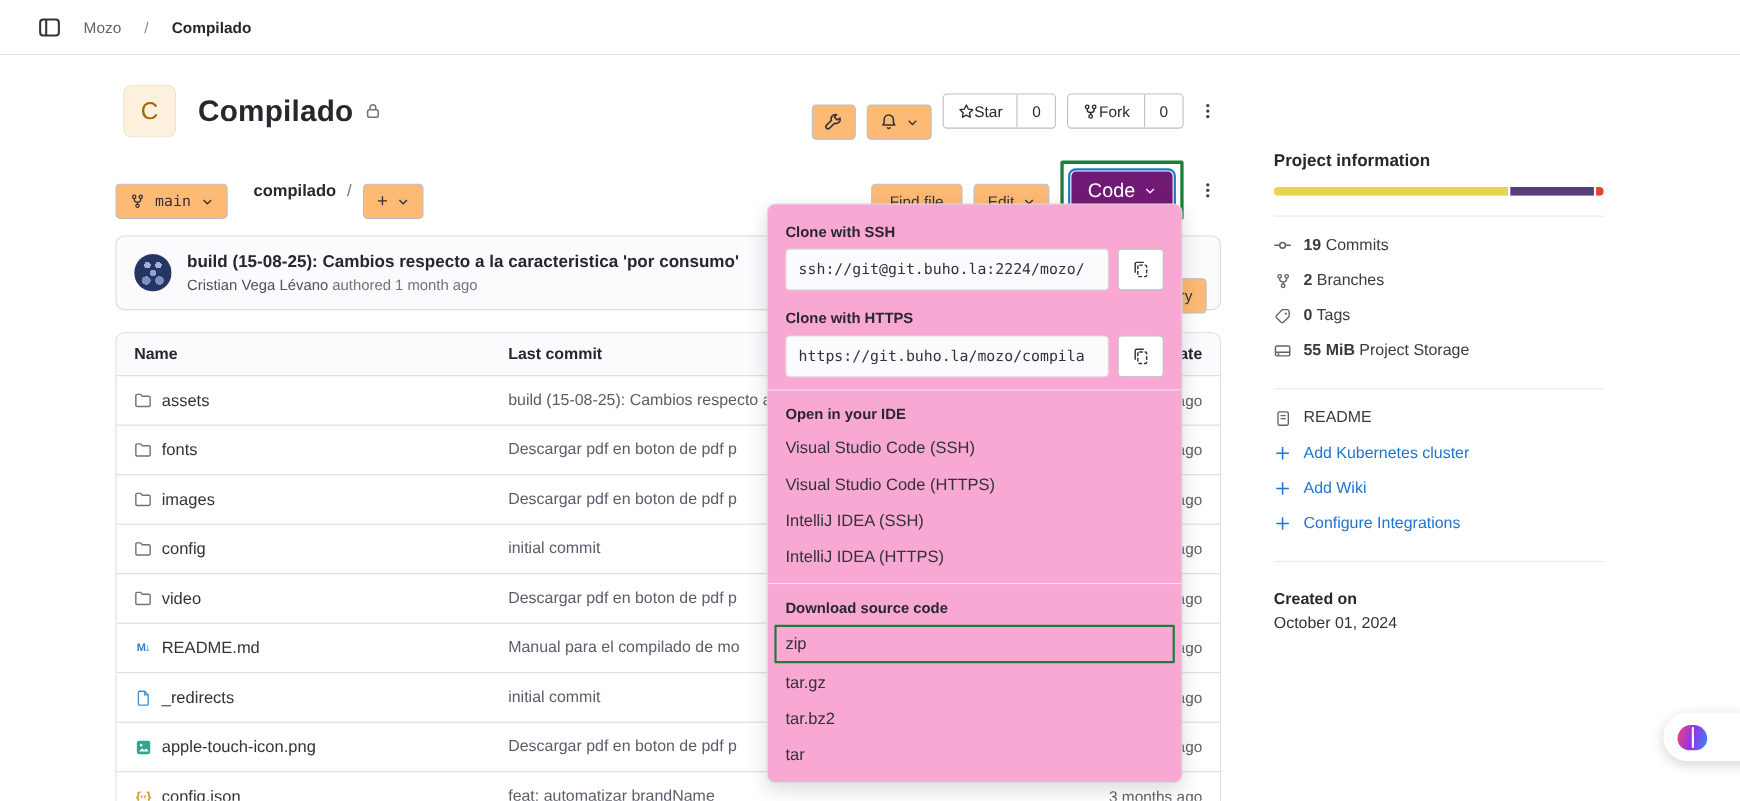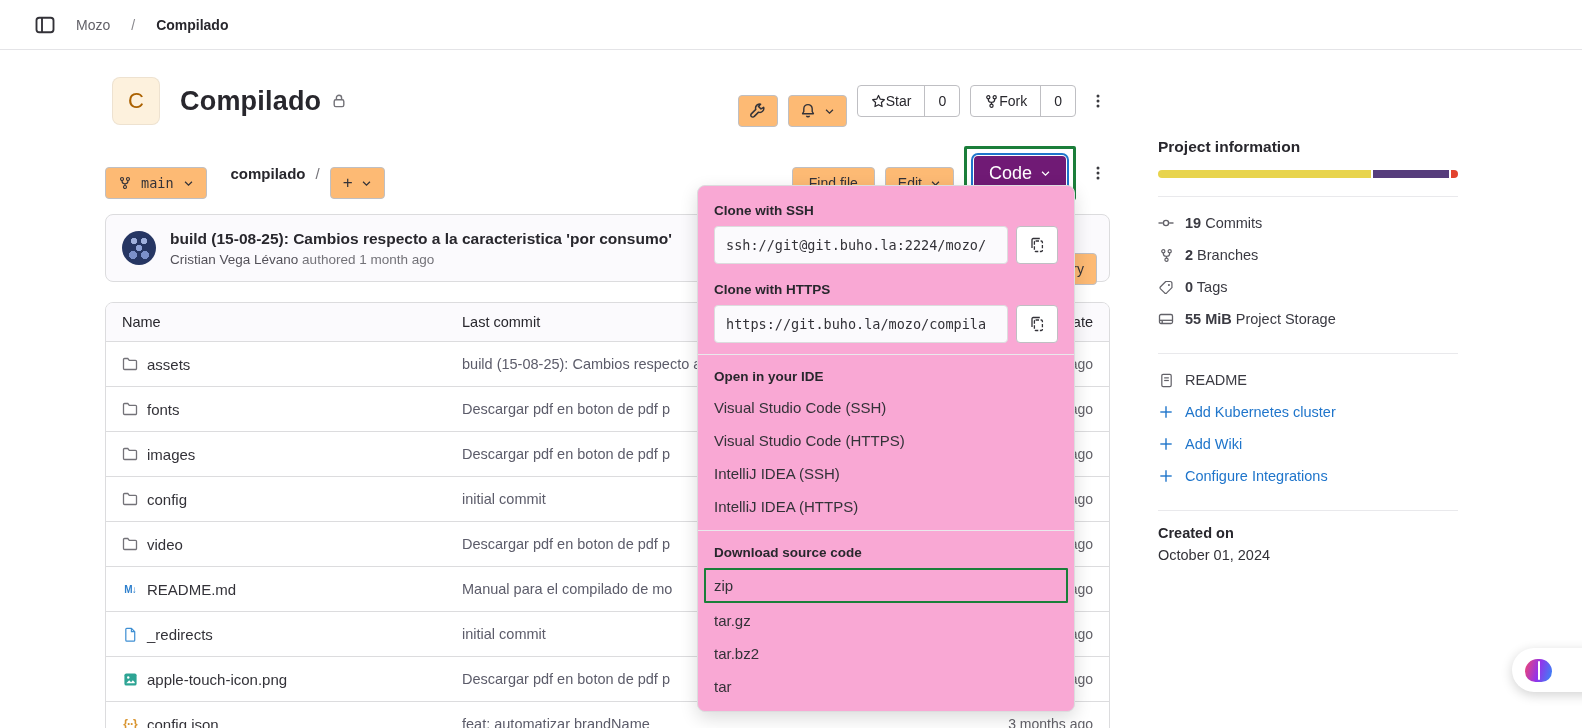--- a/index.html
+++ b/index.html
@@ -64,21 +64,21 @@
                #263663; }
   .c-title { font-size:15.5px; font-weight:700; color:#28272d; line-height:1.35; }
   .c-meta { font-size:13.5px; color:#737278; margin-top:3px; }
   .c-meta .author { color:#535159; }
   .history-btn { position:absolute; right:12px; top:18px; z-index:1; }
 
   
   .ftable { margin-top:20px; border:1px solid #dcdcde; border-radius:8px 8px 0 0; overflow:hidden; }
   .frow { display:grid; grid-template-columns:340px 1fr 200px; align-items:center;
     height:45px; padding:0 16px; border-top:1px solid #dcdcde; background:#fff; }
-  .frow.head { height:38px; border-top:none; background:#fbfafd; font-weight:400; font-size:14.5px; }
+  .frow.head { height:38px; border-top:none; background:#fbfafd; font-weight:700; font-size:14.5px; }
   .cell-r { text-align:right; white-space:nowrap; overflow:hidden; }
   .fname { display:flex; align-items:center; gap:9px; font-size:15px; color:#333238; cursor:pointer; }
   .fcommit { font-size:14.5px; color:#5c5c6a; white-space:nowrap; overflow:hidden; cursor:pointer; }
   .ftime { font-size:14px; color:#626168; }
   .fic { width:16px; height:16px; flex:none; display:flex; align-items:center; justify-content:center; }
   .md-ic { color:#2f80cd; font-size:10px; font-weight:700; letter-spacing:-1px; }
   .json-ic { color:#d99530; font-size:12px; font-weight:700; letter-spacing:-1px; }
 
   
   .dropdown { position:absolute; left:697px; top:185px; width:378px; z-index:20;
@@ -101,21 +101,21 @@
   .sb-title { font-size:15.5px; font-weight:700; margin-bottom:14px; }
   .lang-bar { display:flex; gap:2px; height:8px; border-radius:4px; overflow:hidden; width:100%; }
   .lang-seg { height:100%; }
   .sb-div { height:1px; background:#e9e9ec; margin:18px 0 10px; }
   .sb-item { display:flex; align-items:center; gap:11px; padding:8px 0; font-size:14.5px;
     color:#3a3a42; cursor:pointer; }
   .sb-item .ic { color:#626168; display:flex; width:16px; justify-content:center; flex:none; }
   .sb-item b { font-weight:700; }
   .sb-link { color:#1f75cb; }
   .sb-link .ic { color:#1f75cb; }
-  .created-label { font-weight:700; font-size:14.5px; margin-top:14px; }
+  .created-label { font-weight:700; font-size:14.5px; margin-top:26px; }
   .created-val { font-size:14.5px; color:#333238; margin-top:6px; }
 
   
   .float-pill { position:absolute; right:-30px; bottom:36px; width:100px; height:44px;
     background:#fff; border-radius:22px; box-shadow:0 3px 12px rgba(0,0,0,.18);
     display:flex; align-items:center; padding-left:13px; cursor:pointer; }
   .brain { width:27px; height:23px; border-radius:13px 13px 11px 11px;
     background:linear-gradient(105deg,#e8447c 5%,#9333ea 50%,#3b82f6 95%); position:relative; }
   .brain::after { content:""; position:absolute; left:50%; top:2px; bottom:2px; width:2px;
     margin-left:-1px; background:#fff; border-radius:1px; }

